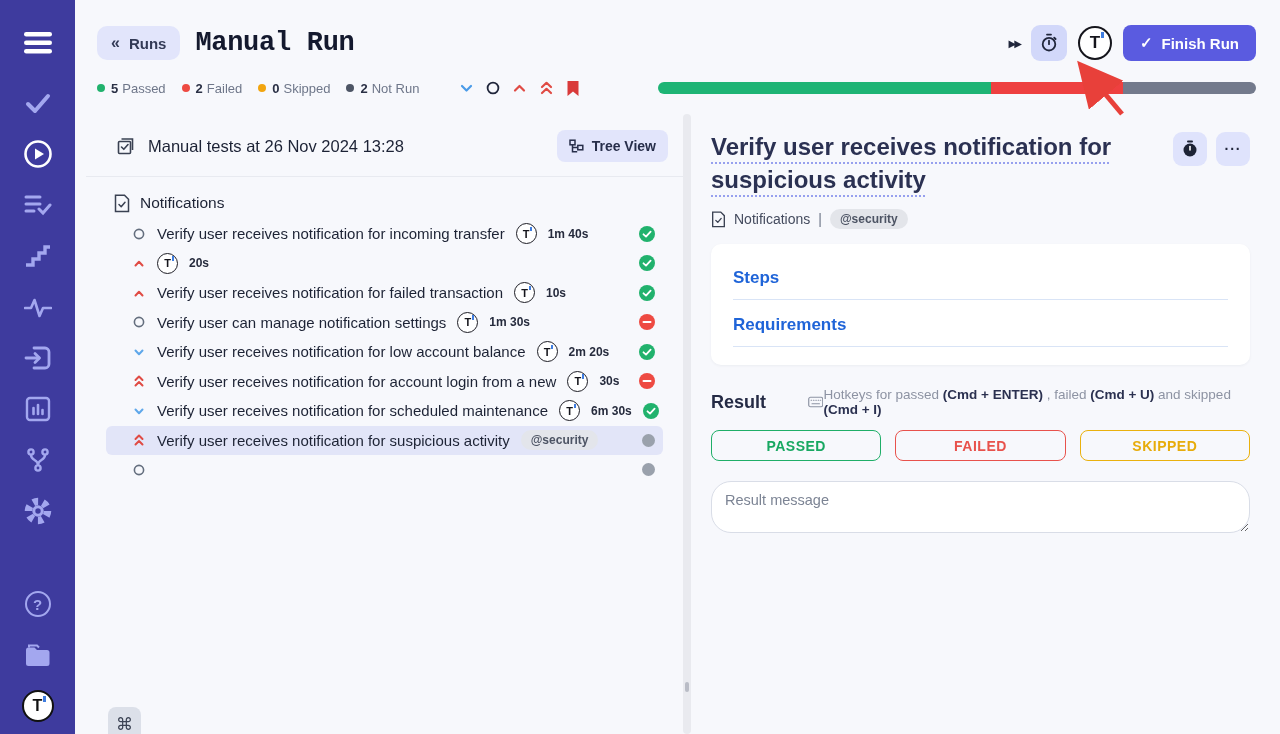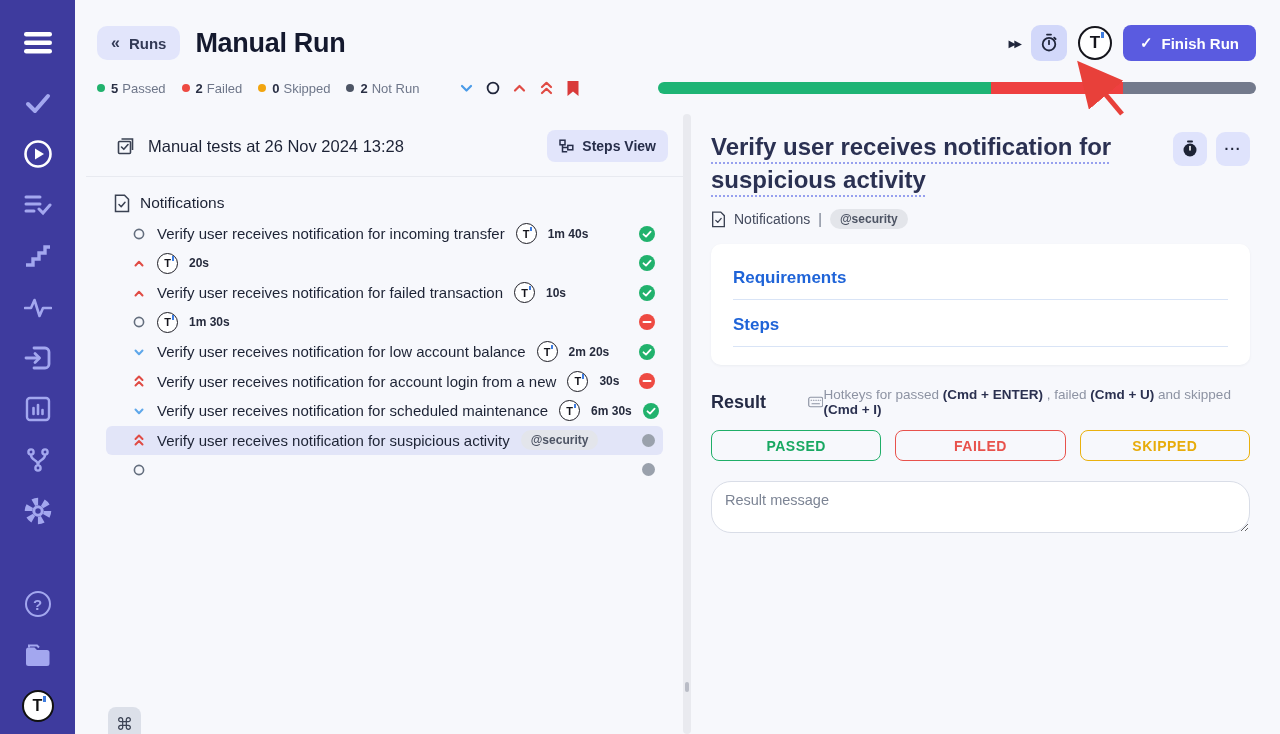--- a/index.html
+++ b/index.html
@@ -29,21 +29,21 @@
              font-size:16px; color:#111; position:relative; }
   .sb-logo .mark, .logo-badge .mark, .ticon .mark {
              position:absolute; top:4px; right:6px; width:2.5px; height:6px; background:#3f7de0; }
   
   .main { margin-left:75px; height:100%; display:flex; flex-direction:column; }
   .topbar { position:relative; display:flex; align-items:center; padding:22px 24px 0 22px; height:64px; }
   .runs-btn { display:inline-flex; align-items:center; gap:9px; background:#e2e5fb; color:#333a56;
               font-weight:700; font-size:15px; height:34px; padding:0 14px; border:none;
               border-radius:10px; cursor:pointer; font-family:inherit; }
   .runs-chev { font-size:16px; }
-  .page-title { font-size:27px; font-weight:800; color:#14192e; margin-left:15px; letter-spacing:-0.3px; }
+  .page-title { font-size:27px; font-weight:800; color:#14192e; margin-left:15px; letter-spacing:-0.3px;font-family:Liberation Mono, monospace; }
   .subtitle { margin-left:13px; font-size:13.5px; color:#6b7280; margin-top:6px; }
   .subtitle b { color:#333a56; font-weight:700; }
   .top-right { margin-left:auto; display:flex; align-items:center; gap:11px; }
   .ff-glyph { font-size:10px; color:#20263b; letter-spacing:-2px; cursor:pointer; }
   .timer-btn { width:36px; height:36px; border-radius:9px; background:#d2d8fa; border:none;
                display:flex; align-items:center; justify-content:center; cursor:pointer; }
   .logo-badge { width:34px; height:34px; border-radius:50%; border:2.5px solid #15151c; background:#fff;
                 display:flex; align-items:center; justify-content:center; font-weight:800;
                 font-size:17px; color:#15151c; position:relative; cursor:pointer; }
   .finish-btn { height:36px; border-radius:8px; background:#5a5be0; color:#fff; font-size:15px;
@@ -333,21 +333,21 @@
         <span class="ph-title">Manual tests at 26 Nov 2024 13:28</span>
         <button class="tree-btn">
           <svg width="15" height="15" viewBox="0 0 15 15">
               <g fill="none" stroke="#272e4a" stroke-width="1.5">
                 <rect x="1" y="1.2" width="5" height="4.6"></rect>
                 <path d="M3.5 5.8 V12.8 H8.2 M3.5 8.6 H8.2"></path>
                 <rect x="8.8" y="6.4" width="5" height="4.4"></rect>
                 <rect x="8.8" y="10.6" width="5" height="4.4" fill="#fff" opacity="0"></rect>
               </g>
             </svg>
-          <span>Steps View</span>
+          <span>Tree View</span>
         </button>
       </div>
 
       <div class="tlist">
         <div class="folder-row">
           <svg width="16" height="19" viewBox="0 0 16 19">
               <g fill="none" stroke="#3a4152" stroke-width="1.5">
                 <path d="M1.5 1.2 h9 l4 4 v12.3 h-13 z"></path>
                 <path d="M5 10.5 l2.2 2.2 L11 8.3" stroke-linecap="round" stroke-linejoin="round"></path>
               </g>
@@ -413,20 +413,21 @@
               </svg>
             </span>
         </div>
 
         <div class="trow">
           <span class="pri">
               <svg width="14" height="14">
                 <circle cx="7" cy="7" r="4.6" fill="none" stroke="#646e7e" stroke-width="1.6"></circle>
               </svg>
             </span>
+          <span class="ttitle">Verify user can manage notification settings</span>
           <span class="ticon">
               <span>T</span>
               <i class="mark"></i>
             </span>
           <span class="tdur">1m 30s</span>
           <span class="res">
               <svg width="16" height="16">
                 <circle cx="8" cy="8" r="8" fill="#ee4a42"></circle>
                 <path d="M4.5 8 H11.5" stroke="#fff" stroke-width="2" stroke-linecap="round"></path>
               </svg>
@@ -556,22 +557,22 @@
               <path d="M1.5 1.2 h9 l4 4 v12.3 h-13 z"></path>
               <path d="M5 10.5 l2.2 2.2 L11 8.3" stroke-linecap="round" stroke-linejoin="round"></path>
             </g>
           </svg>
         <span>Notifications</span>
         <span class="bc-sep">|</span>
         <span class="bc-pill">@security</span>
       </div>
 
       <div class="card">
+        <a class="card-link">Steps</a>
         <a class="card-link">Requirements</a>
-        <a class="card-link">Steps</a>
       </div>
 
       <div class="result-head">
         <span class="result-title">Result</span>
         <span class="hotkeys">
           <svg width="17" height="12" viewBox="0 0 17 12">
               <rect x="0.8" y="0.8" width="15.4" height="10.4" rx="2" fill="none" stroke="#8d93a3" stroke-width="1.3"></rect>
               <g stroke="#8d93a3" stroke-width="1.2" stroke-linecap="round">
                 <path d="M3.4 4 h.6"></path>
                 <path d="M6 4 h.6"></path>

